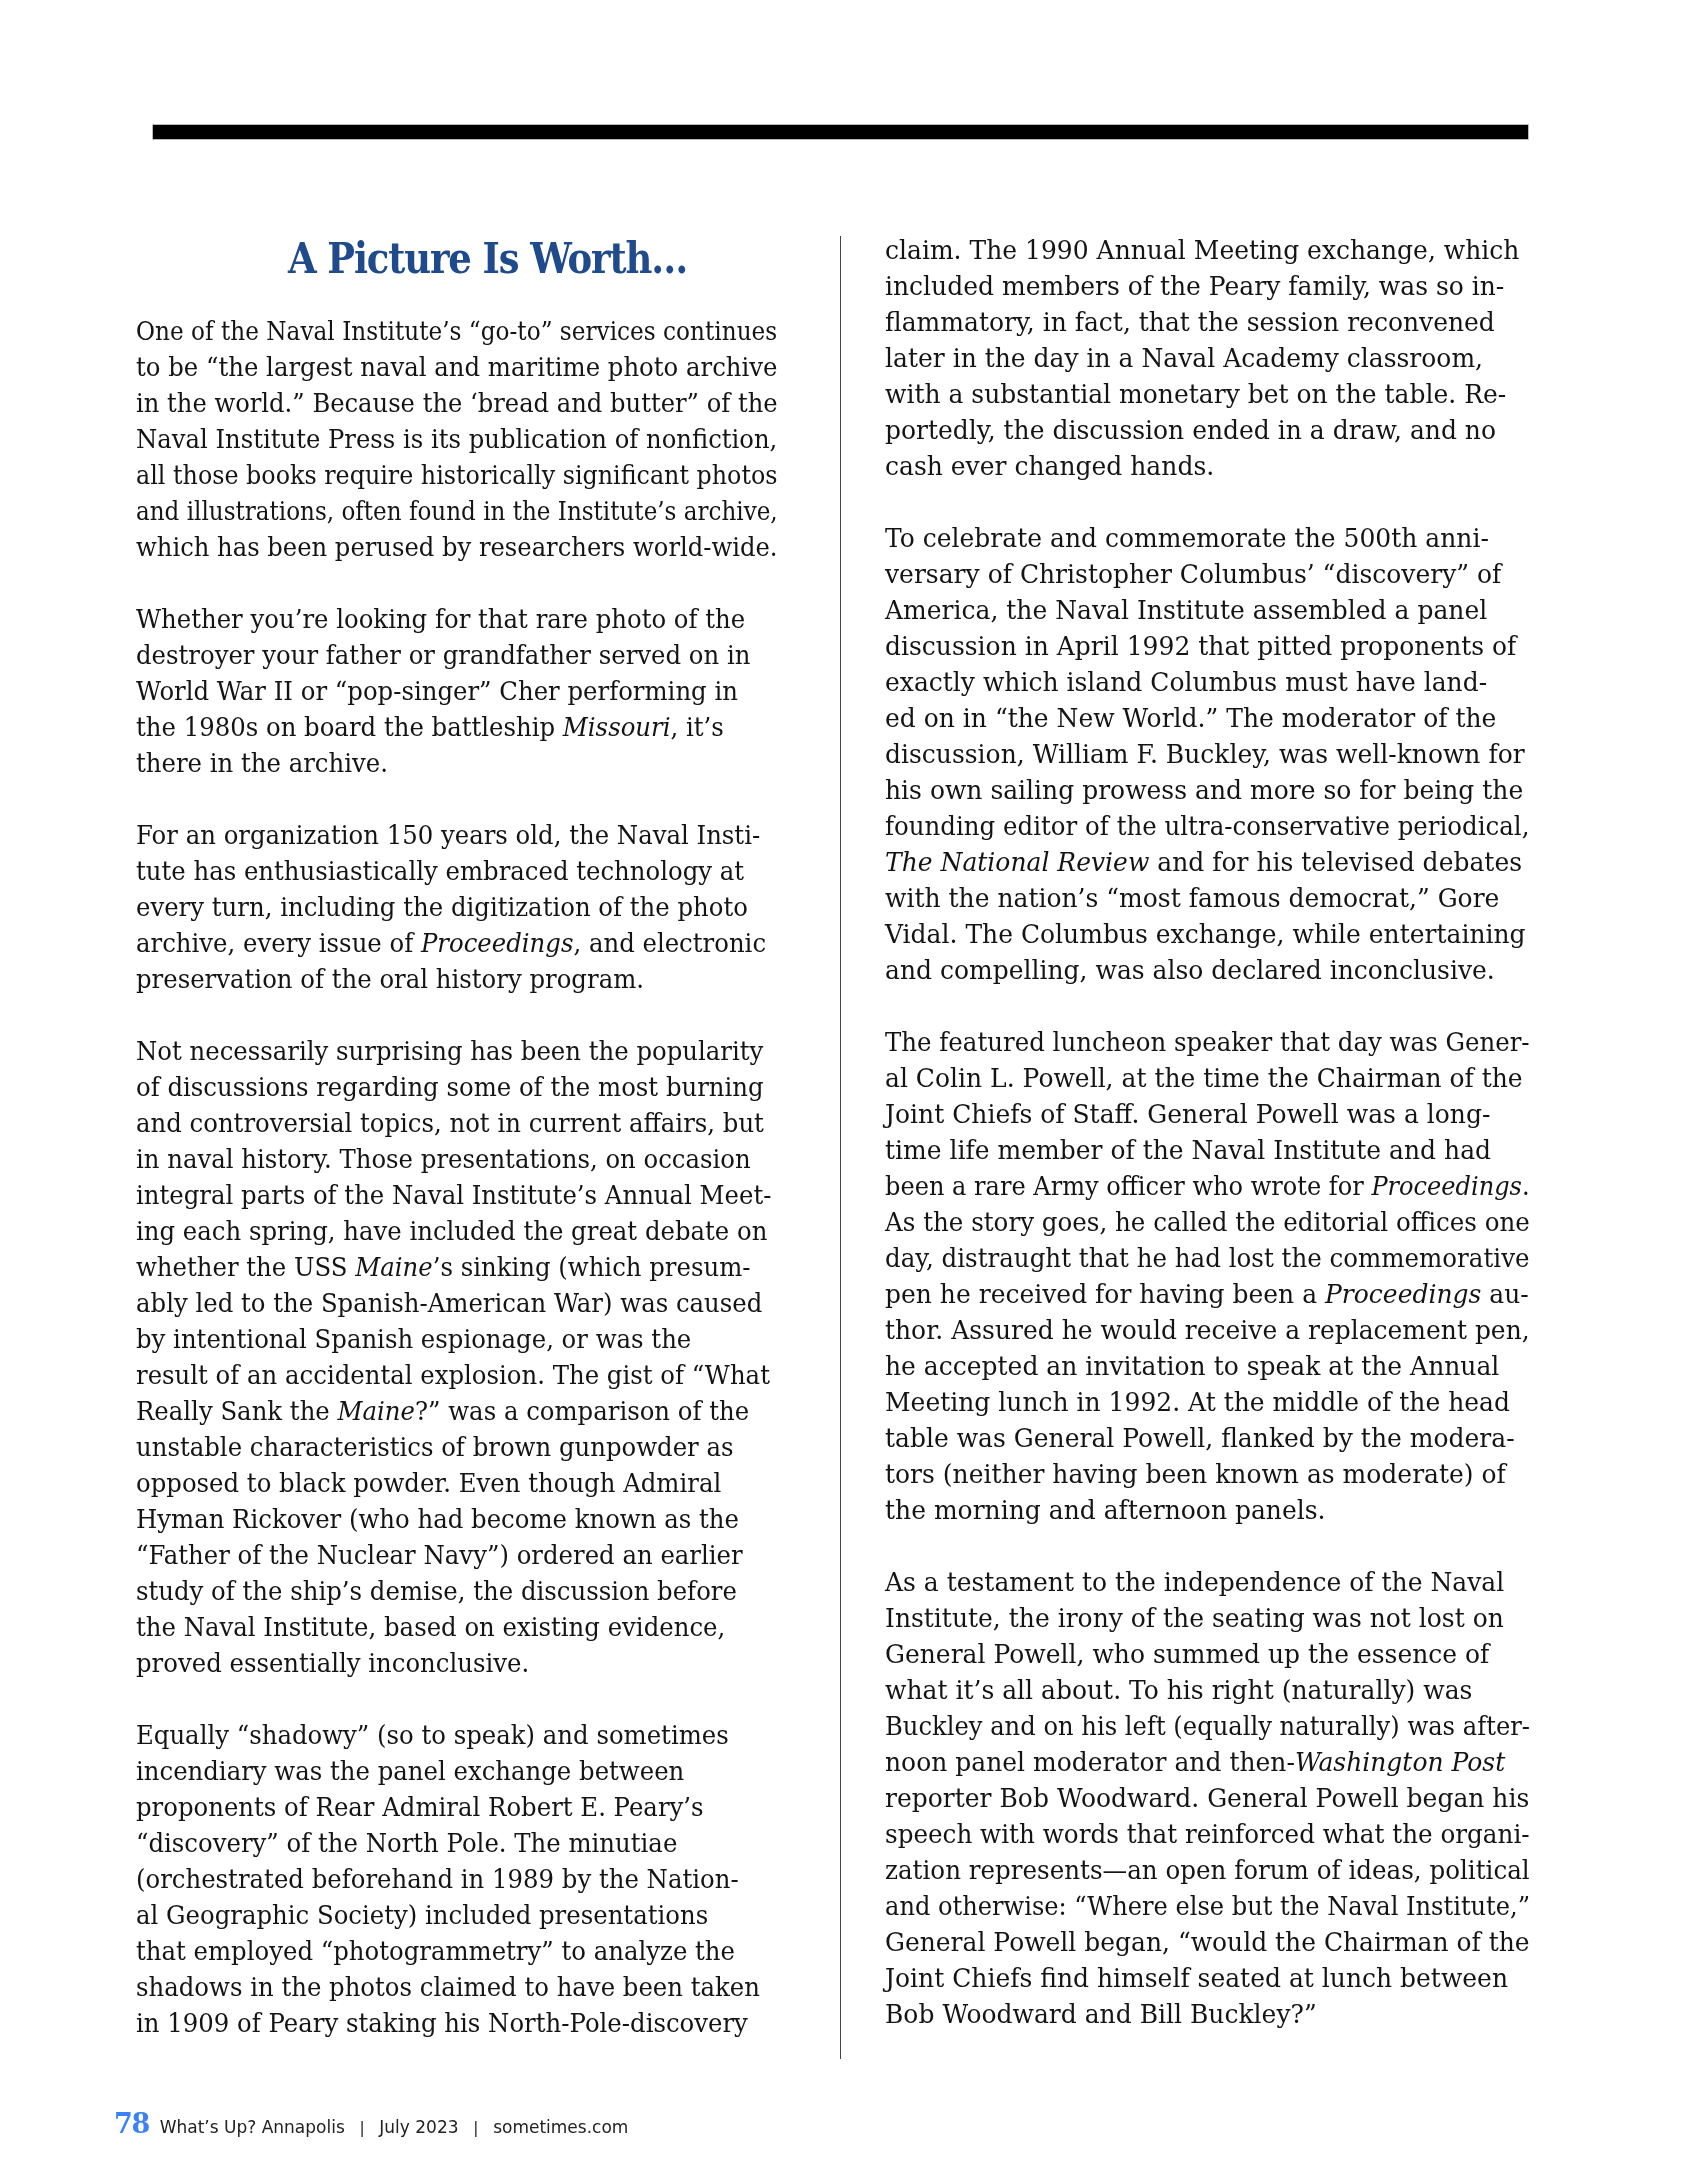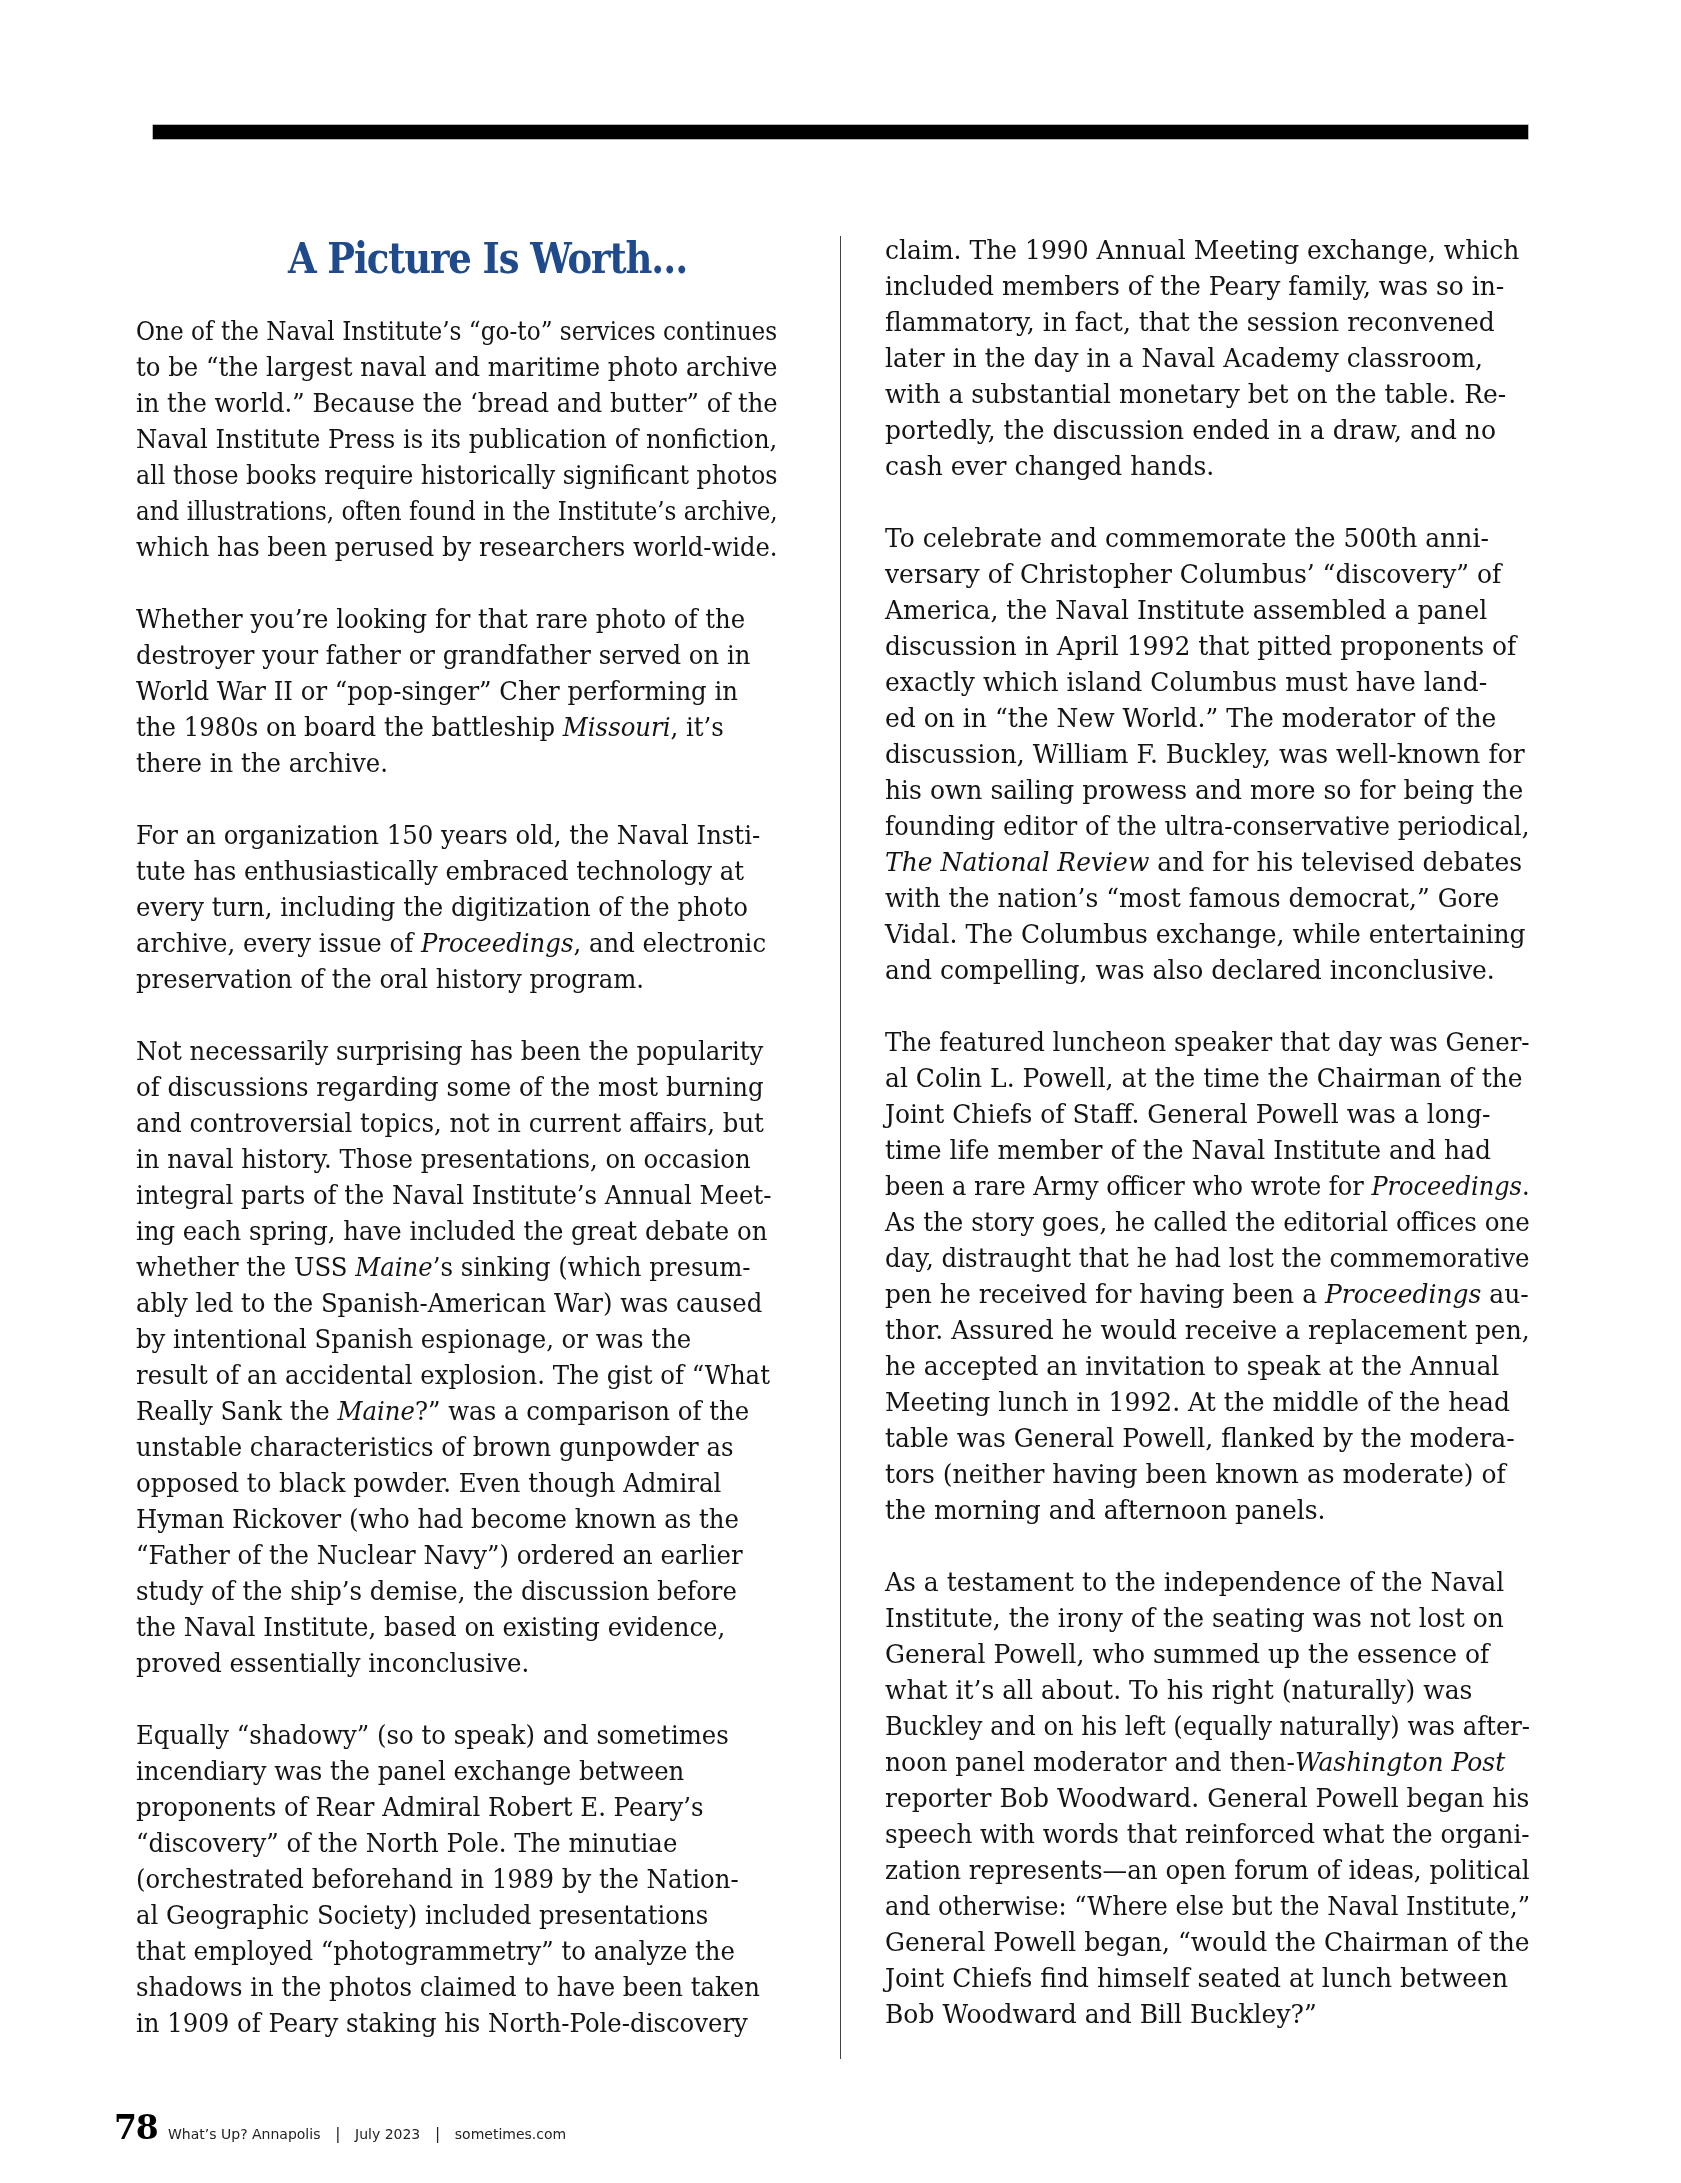--- a/index.html
+++ b/index.html
@@ -26,25 +26,25 @@
     .line em { font-style: italic; }
     .divider {
       position: absolute; left: 840px; top: 236px; width: 1.3px; height: 1823px;
       background: #444444;
     }
     .footer {
       position: absolute; left: 114px; top: 2108px; height: 40px;
       display: flex; align-items: baseline; gap: 10.7px;
     }
     .page-num {
-      font-family: "DejaVu Serif", serif; font-weight: bold; font-size: 33px; color: #000000;
+      font-family: "DejaVu Serif", serif; font-weight: bold; font-size: 27px; color: #3b82f6;
       letter-spacing: -1.3px;
     }
     .footer-text {
-      font-family: "DejaVu Sans", sans-serif; font-size: 14px; color: #222;
+      font-family: "DejaVu Sans", sans-serif; font-size: 17px; color: #222;
     }
     .footer-sep { font-family: "DejaVu Sans", sans-serif; font-size: 15.4px; color: #222; padding: 0 4px; }
   </style>
 </head>
 <body>
 
 <div class="top-bar"></div>
 
 <h1 class="title">A Picture Is Worth…</h1>
 

